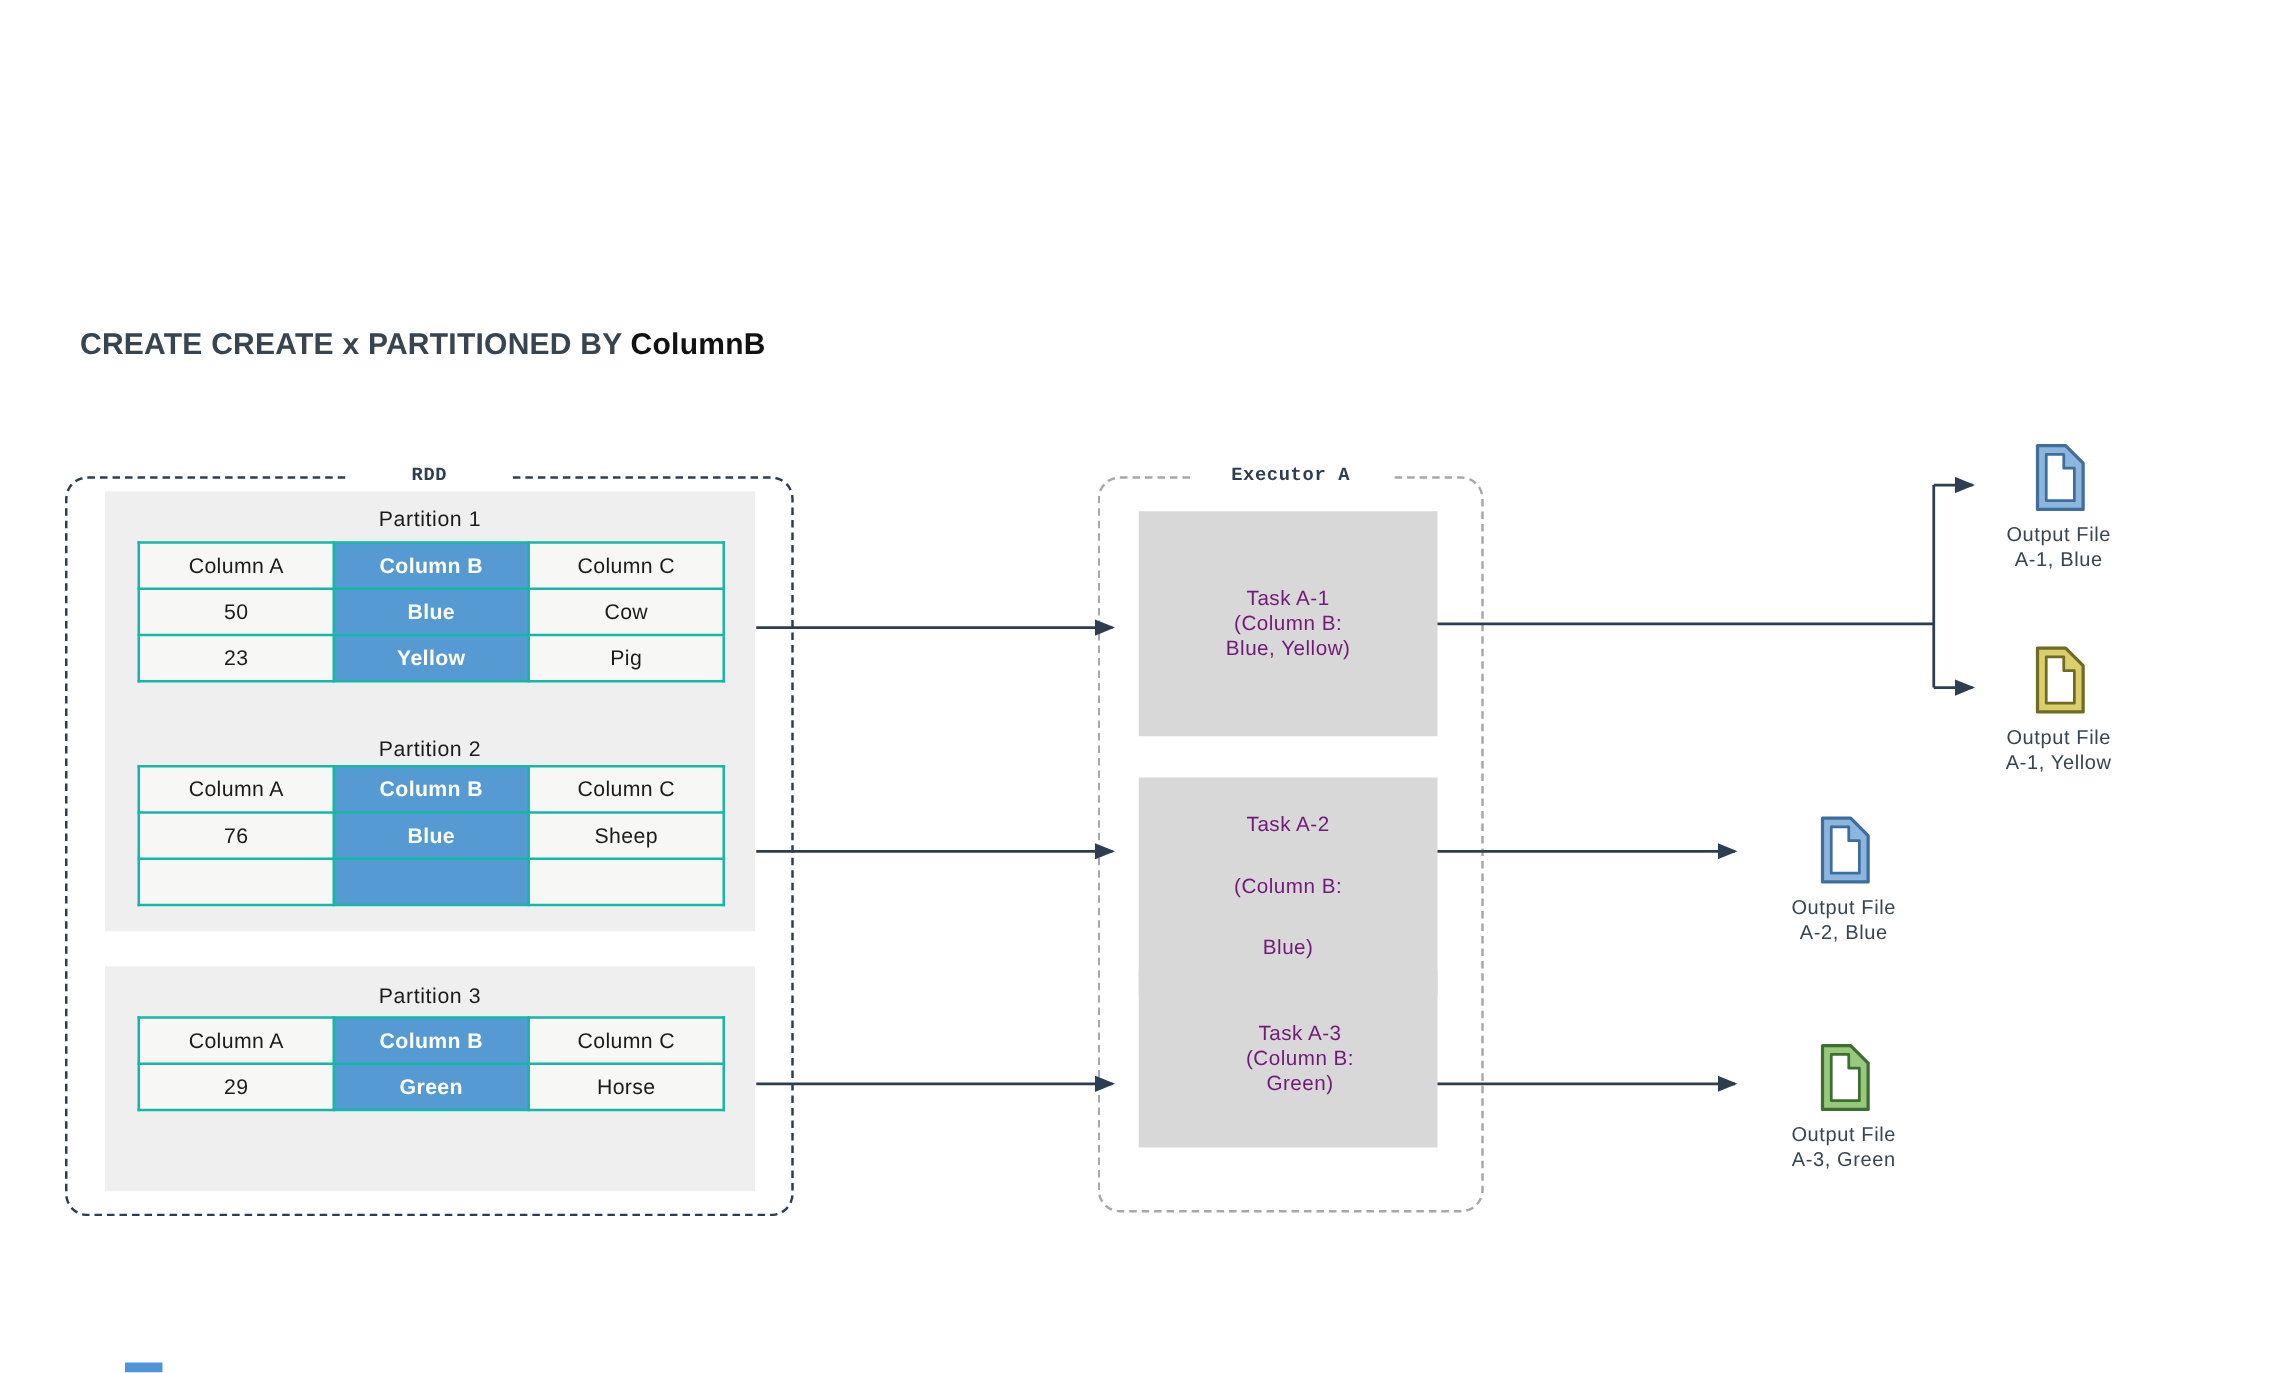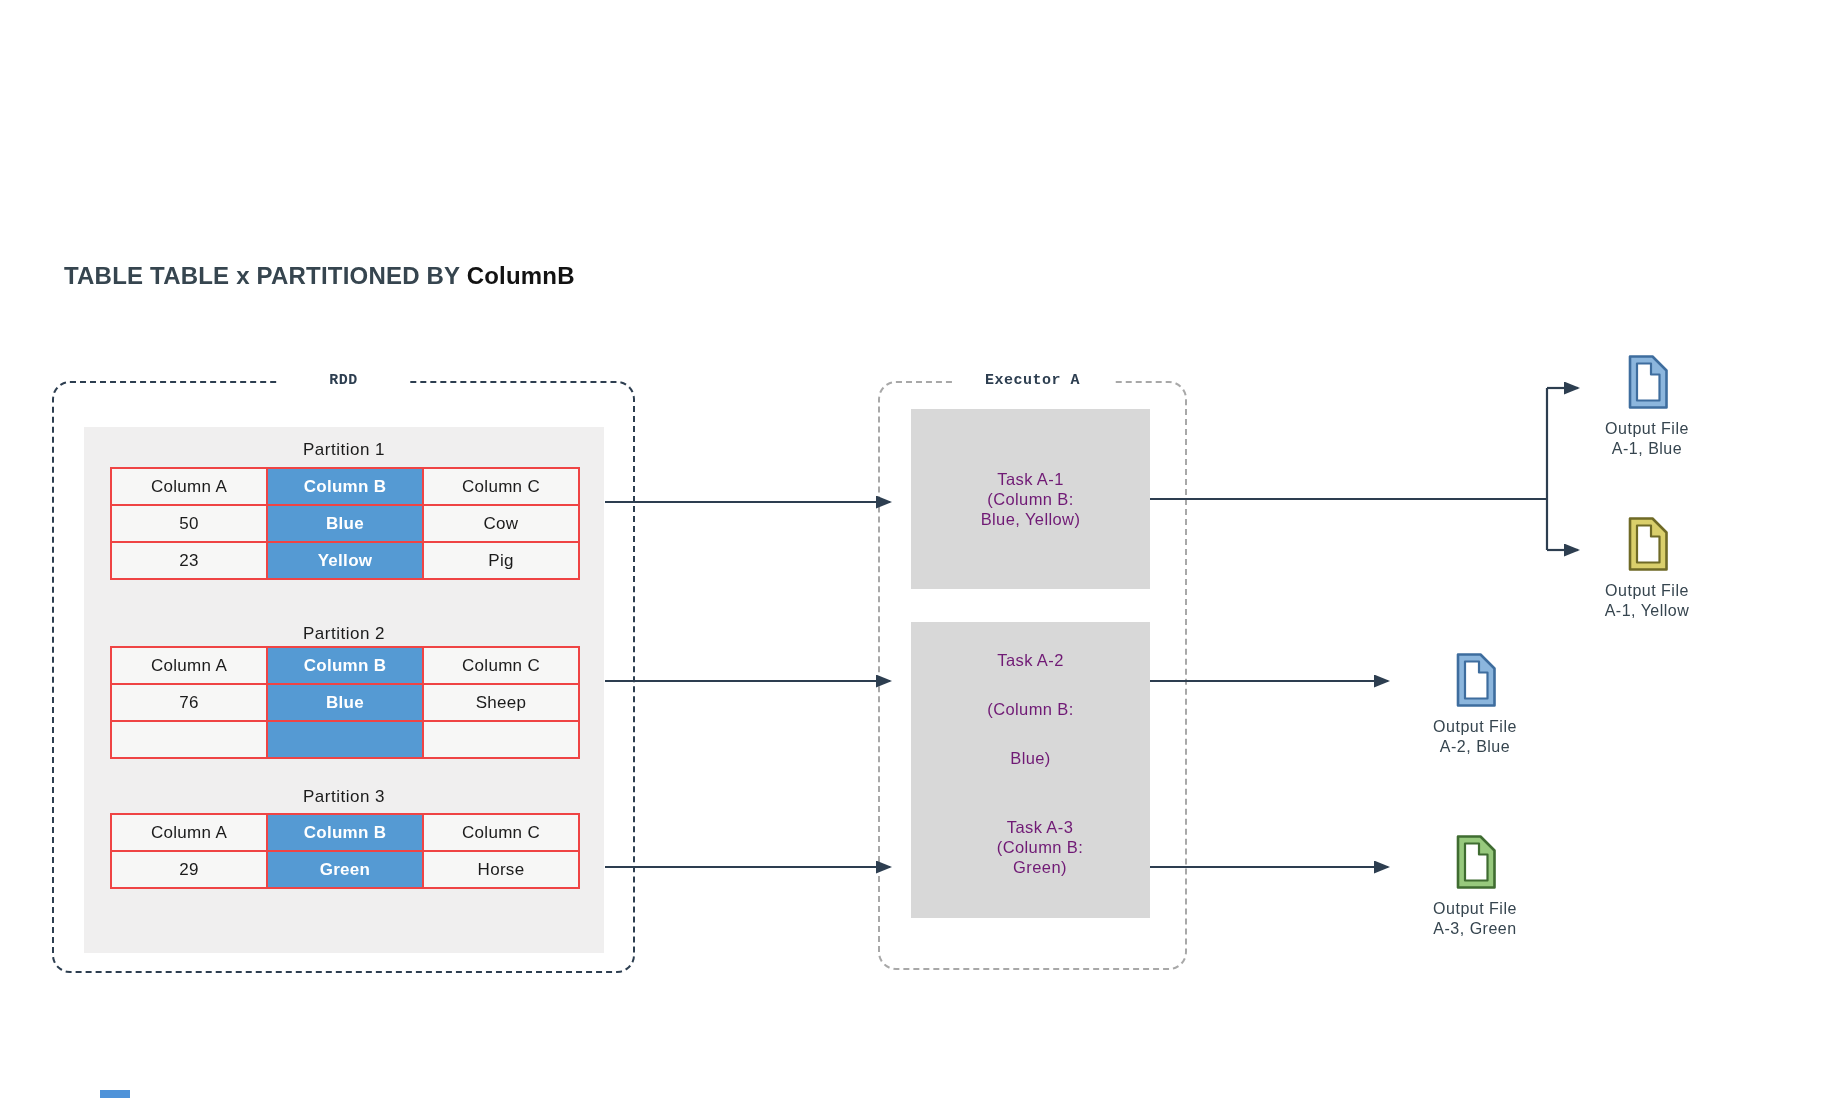--- a/index.html
+++ b/index.html
@@ -14,27 +14,27 @@
 
   .dashed-box { position:absolute; border:2px dashed #2d3e50; border-radius:18px; }
   .rdd-box  { left:52px; top:381px; width:583px; height:592px; }
   .exec-box { left:878px; top:381px; width:309px; height:589px; border-color:#a8a8a8; }
   .box-label { position:absolute; top:-11px; left:50%; transform:translateX(-50%);
                background:#ffffff; padding:0 52px; font-weight:bold; font-size:15px;
                color:#2d3e50; letter-spacing:0.5px; white-space:nowrap;font-family:Liberation Mono, monospace; }
   .exec-box .box-label { padding:0 32px; }
 
   .pcontainer { position:absolute; left:84px; width:520px; background:#f0efef; }
-  #pc1 { top:427px; height:352px; }
+  #pc1 { top:393px; height:352px; }
   #pc2 { top:773px; height:180px; }
   .ptitle { position:absolute; width:100%; text-align:center; font-size:17px;
             color:#1b1b1b; letter-spacing:0.5px; }
   table.ptable { position:absolute; left:26px; border-collapse:collapse; table-layout:fixed; }
   .ptable td { width:156px; height:37px; text-align:center; vertical-align:middle;
-               border:2px solid #ef4444; background:#f7f7f6; font-size:17px;
+               border:2px solid #14b8a6; background:#f7f7f6; font-size:17px;
                color:#1b1b1b; letter-spacing:0.3px; padding:0; }
   .ptable td.colb { background:#559ad3; color:#ffffff; font-weight:bold; }
 
   .task { position:absolute; left:911px; width:239px; background:#d8d8d8;
           display:flex; flex-direction:column; align-items:center; justify-content:center;
           text-align:center; font-size:16.5px; line-height:20px; color:#701a75;
           letter-spacing:0.4px; }
   #task1 { top:409px; height:180px; }
   #task2 { top:622px; height:174px;gap:29px; }
   #task3 { top:776px; height:142px;padding-left:19px; }
@@ -52,21 +52,21 @@
   .flow-svg { position:absolute; left:0; top:0; pointer-events:none; }
 
   .corner-mark { position:absolute; left:100px; top:1090px; width:30px; height:8px;
                  background:#4f93d9; }
 </style>
 </head>
 <body>
 
 <div class="canvas">
 
-  <div class="title"><span>TABLE TABLE x PARTITIONED BY </span><span class="em">ColumnB</span></div>
+  <div class="title"><span>CREATE CREATE x PARTITIONED BY </span><span class="em">ColumnB</span></div>
 
   <div class="dashed-box rdd-box">
     <div class="box-label">RDD</div>
   </div>
 
   <div class="pcontainer" id="pc1">
     <div class="ptitle" style="top:13px">Partition 1</div>
     <table class="ptable" style="top:40px">
       <tbody>
           <tr>

